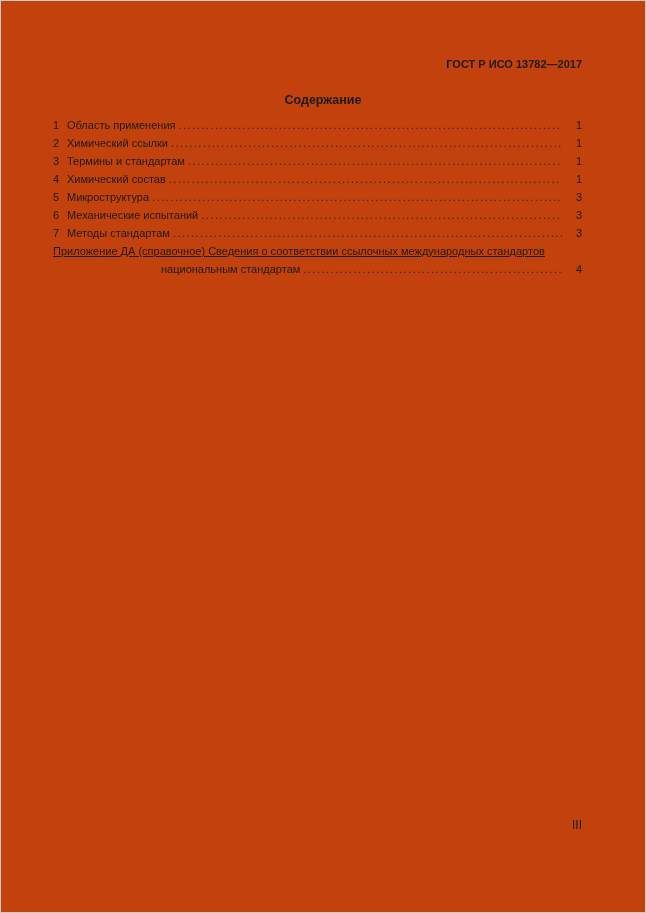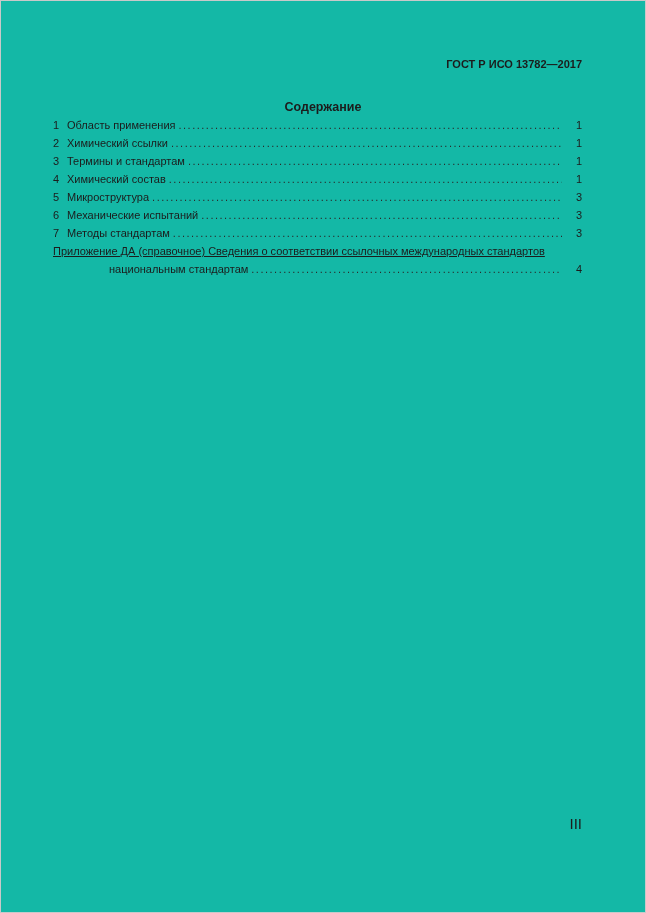--- a/index.html
+++ b/index.html
@@ -5,21 +5,21 @@
   html, body {
     margin: 0;
     padding: 0;
     background: #ffffff;
   }
   .page {
     position: relative;
     width: 646px;
     height: 913px;
     box-sizing: border-box;
-    background: #14b8a6;
+    background: #c2410c;
     border: 1px solid #c9c9c9;
     font-family: "Liberation Sans", sans-serif;
     font-size: 11px;
     color: #1c1c1c;
     overflow: hidden;
   }
   .doc-header {
     position: absolute;
     top: 57px;
     left: 52px;
@@ -27,21 +27,21 @@
     text-align: right;
     font-weight: bold;
     font-size: 11px;
     white-space: nowrap;
   }
   .doc-title {
     position: absolute;
     top: 84px;
     left: 0;
     right: 0;
-    margin: 15px;
+    margin: 8px;
     text-align: center;
     font-size: 12.5px;
     font-weight: bold;
   }
   .toc {
     position: absolute;
     top: 115px;
     left: 52px;
     right: 63px;
   }
@@ -76,27 +76,27 @@
     height: 18px;
     line-height: 18px;
     white-space: nowrap;
     text-decoration: underline;
   }
   .appendix-line2 {
     display: flex;
     align-items: baseline;
     height: 18px;
     line-height: 18px;
-    margin-left: 56px;
+    margin-left: 108px;
   }
   .doc-footer {
     position: absolute;
     bottom: 80px;
     right: 63px;
-    font-size: 15px;
+    font-size: 12px;
   }
 </style>
 </head>
 <body>
 
 <div class="page">
 
   <div class="doc-header">ГОСТ Р ИСО 13782—2017</div>
 
   <h1 class="doc-title">Содержание</h1>

